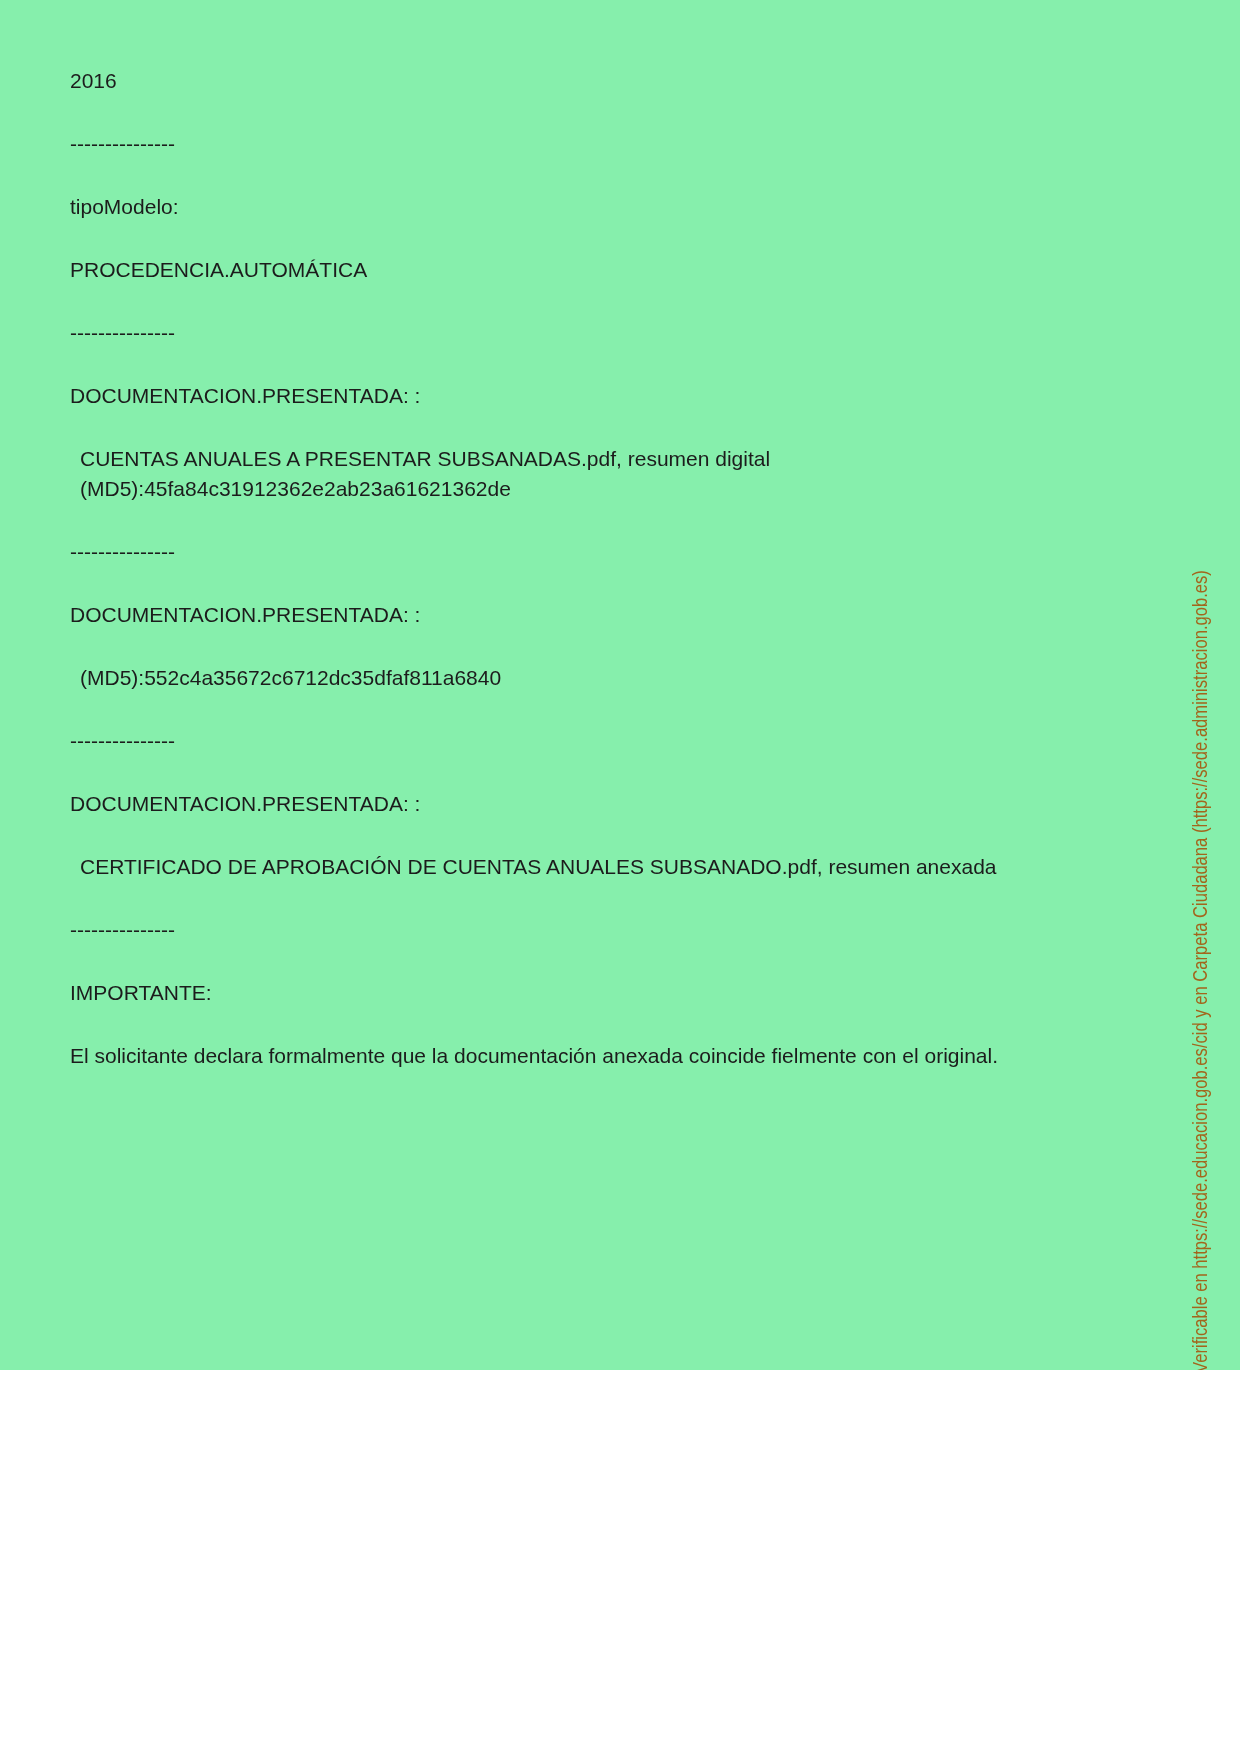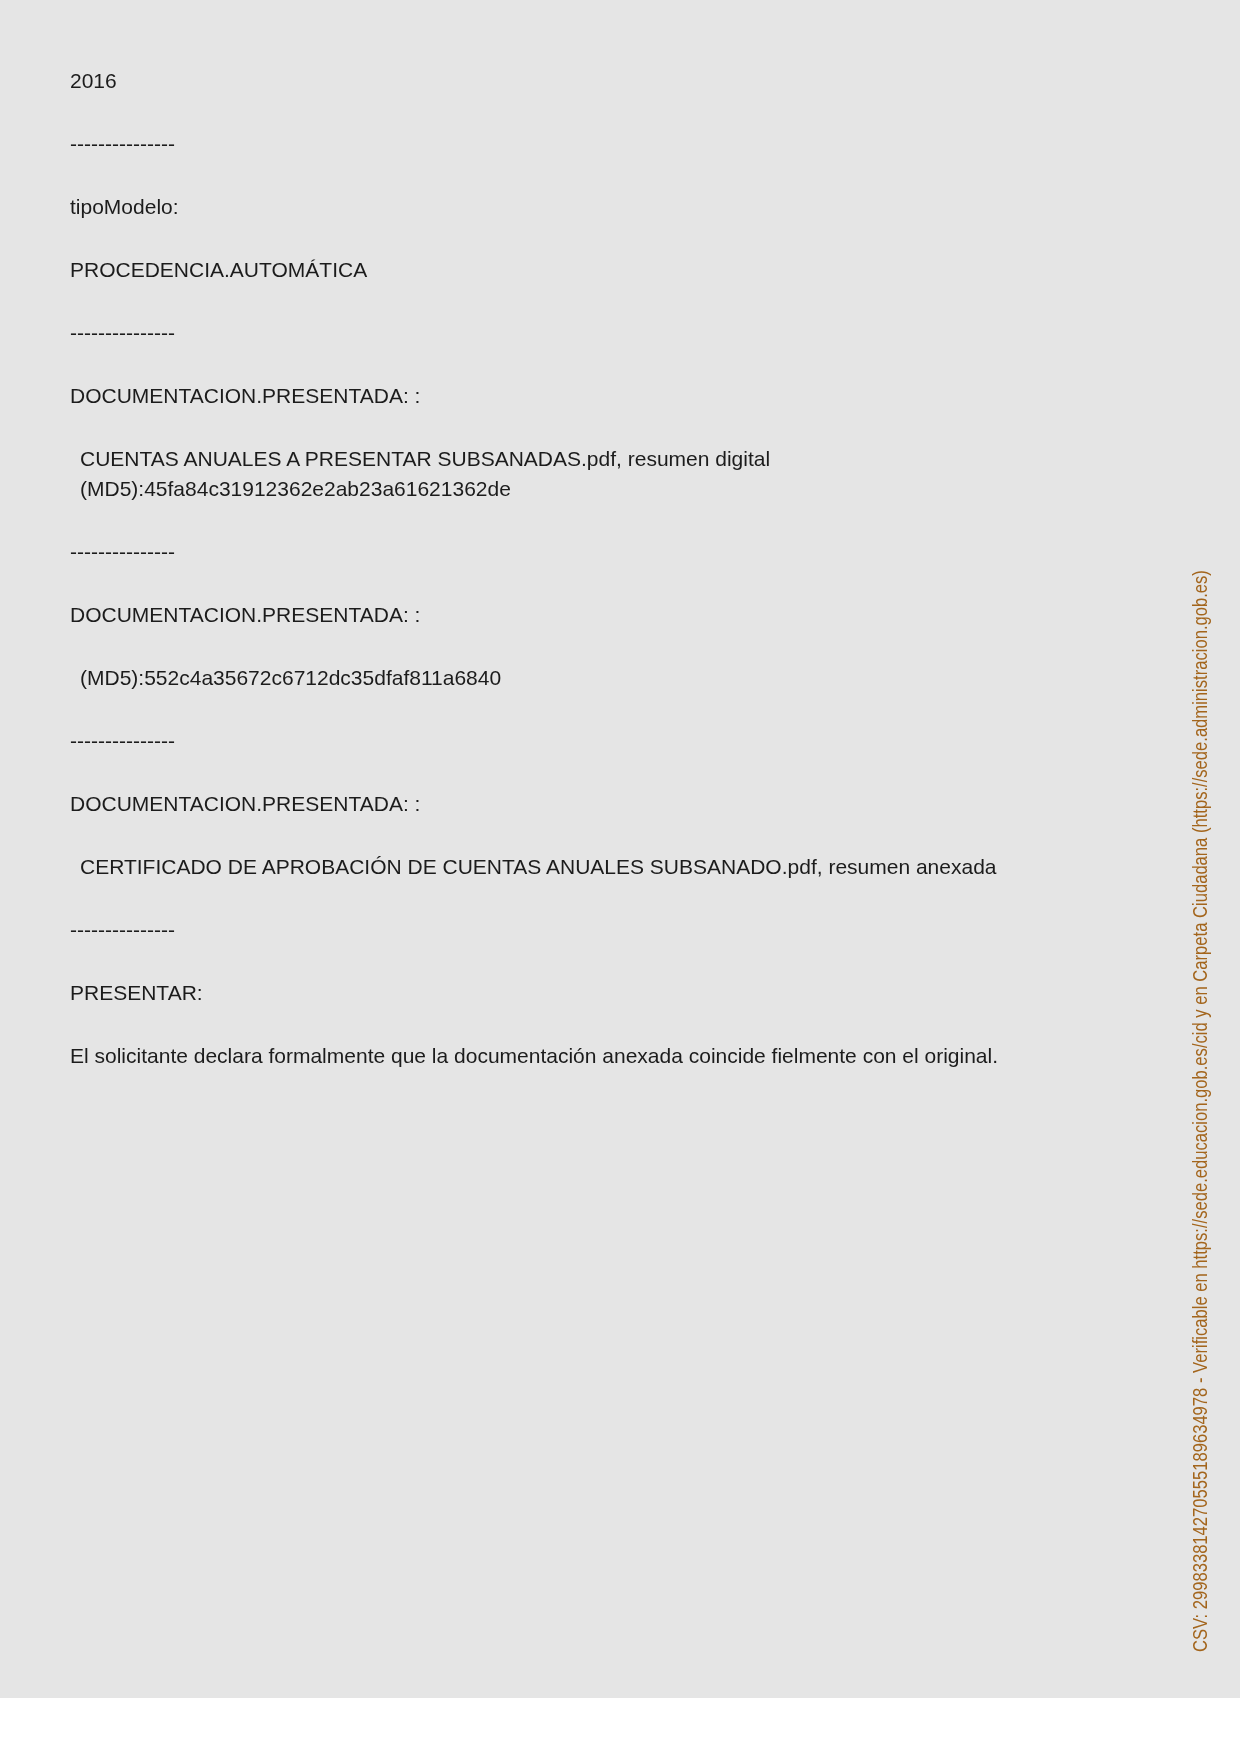--- a/index.html
+++ b/index.html
@@ -3,22 +3,22 @@
 <meta charset="utf-8">
 <style>
   html, body {
     margin: 0;
     padding: 0;
     background: #ffffff;
   }
   .page {
     position: relative;
     width: 1240px;
-    height: 1698px;
-    background: #e5e5e5;
+    height: 1370px;
+    background: #86efac;
     overflow: hidden;
     font-family: "Liberation Sans", sans-serif;
   }
   .content {
     position: absolute;
     left: 70px;
     top: 66px;
     right: 80px;
     color: #1c1c1c;
     font-size: 21px;
@@ -82,20 +82,20 @@
     <p class="line">---------------</p>
 
     <p class="line">DOCUMENTACION.PRESENTADA: :</p>
 
     <p class="entry">
       <span>CERTIFICADO DE APROBACIÓN DE CUENTAS ANUALES SUBSANADO.pdf, resumen anexada</span>
     </p>
 
     <p class="line">---------------</p>
 
-    <p class="line">PRESENTAR:</p>
+    <p class="line">IMPORTANTE:</p>
 
     <p class="line">El solicitante declara formalmente que la documentación anexada coincide fielmente con el original.</p>
 
   </div>
 
   <div class="csv-stamp">CSV: 299833814270555189634978 - Verificable en https://sede.educacion.gob.es/cid y en Carpeta Ciudadana (https://sede.administracion.gob.es)</div>
 </div>
 
 </body></html>

